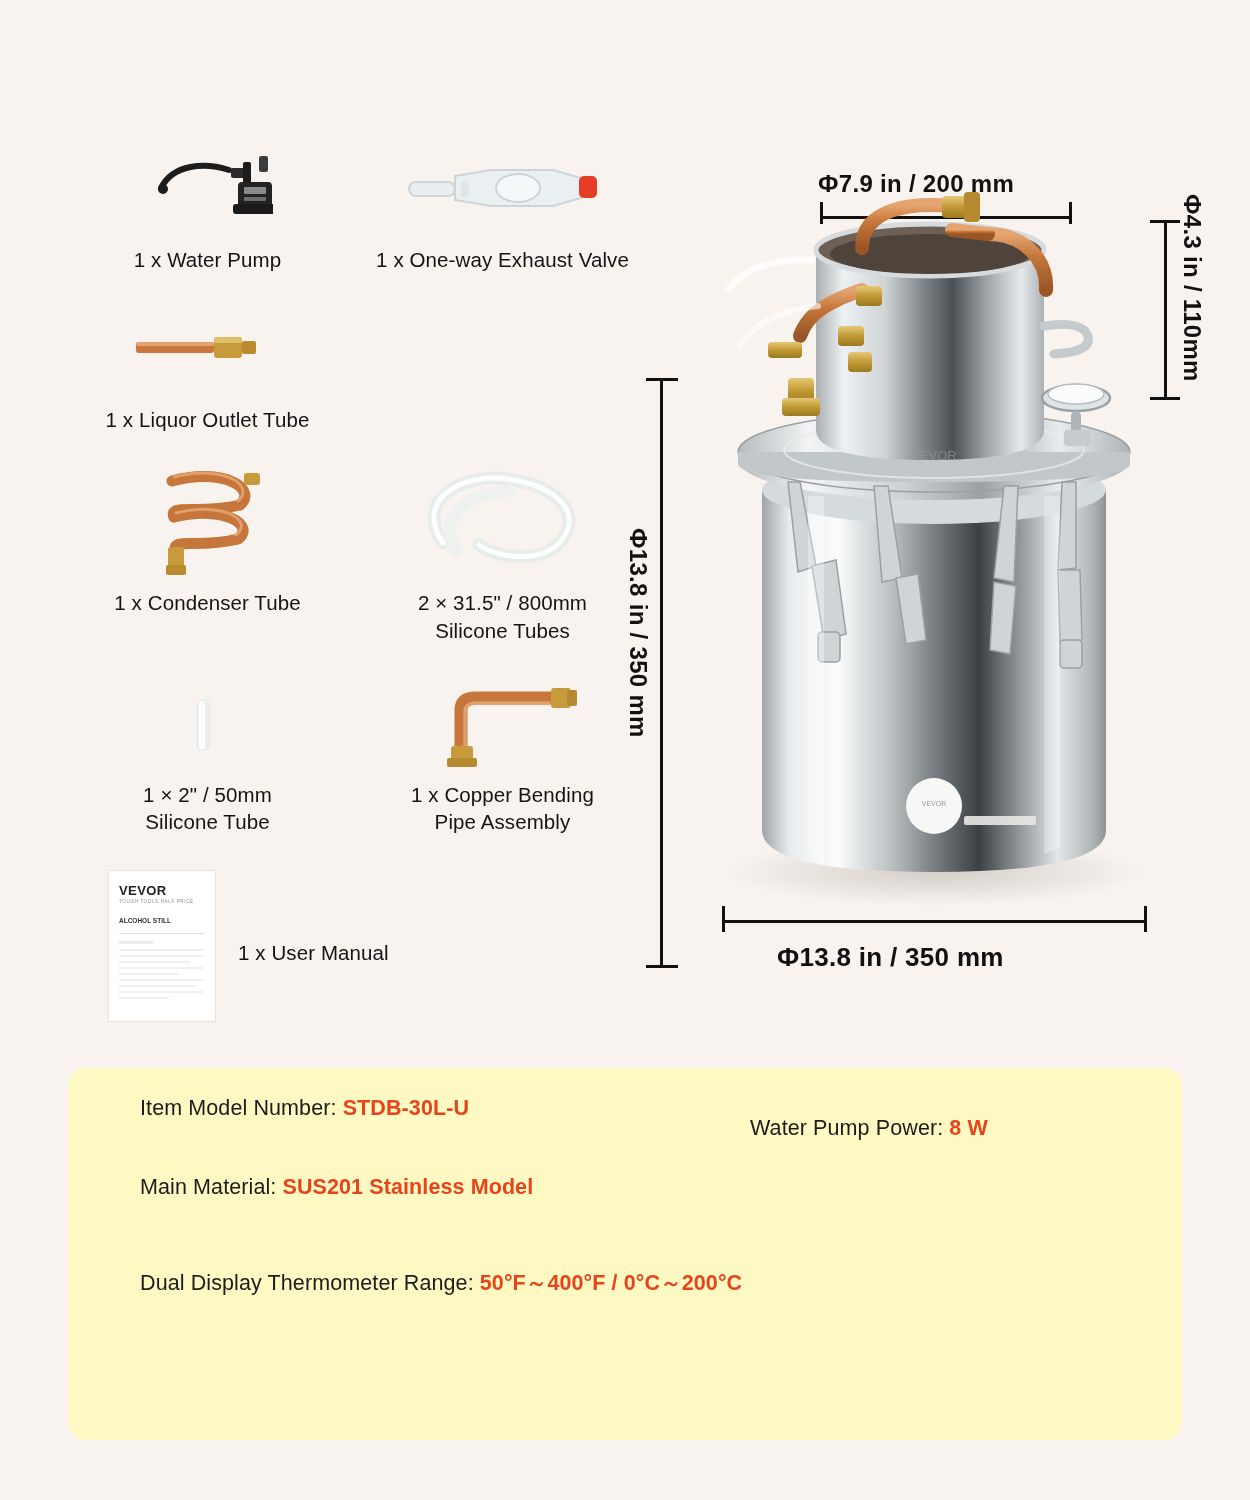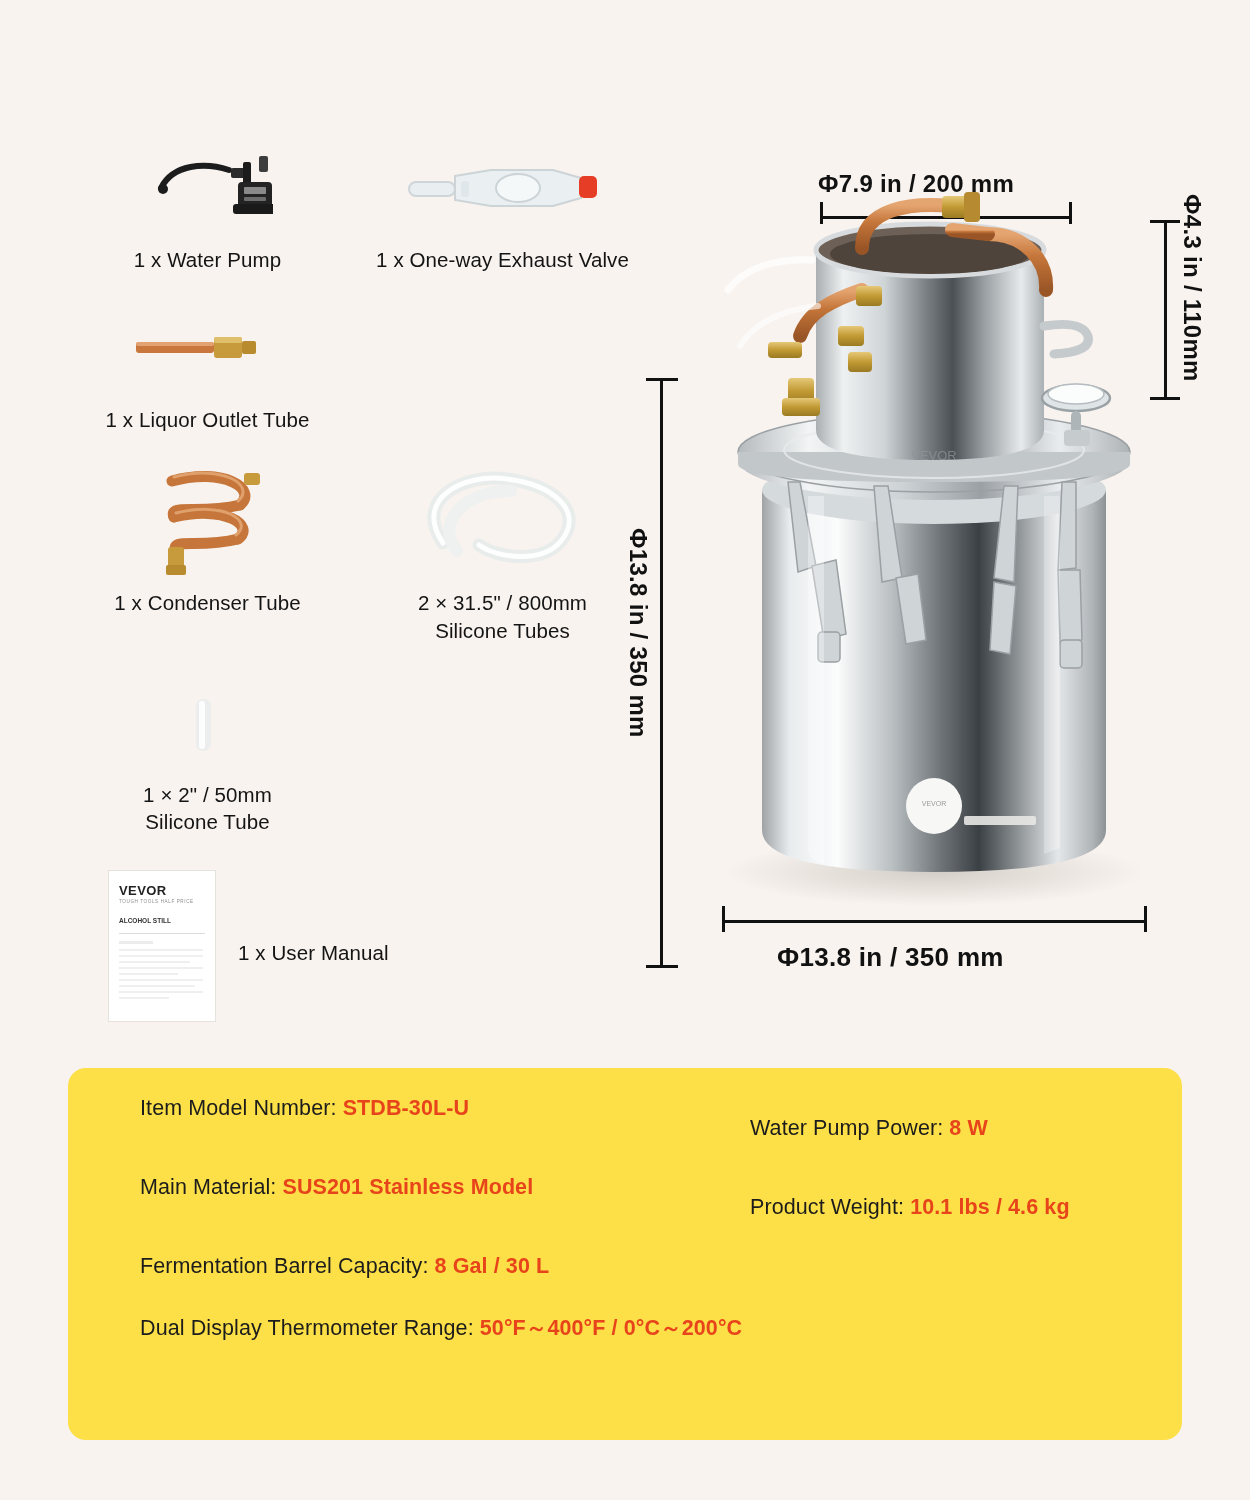--- a/index.html
+++ b/index.html
@@ -80,21 +80,21 @@
   
   .dline { position: absolute; background: #111; }
 
   
   #spec-panel {
     position: absolute;
     left: 68px;
     top: 1068px;
     width: 1114px;
     height: 372px;
-    background: #fde047;
+    background: #fef9c3;
     border-radius: 18px;
   }
   .spec-grid {
     position: absolute;
     left: 72px;
     top: 28px;
     width: 1000px;
   }
   .spec-line {
     display: flex;
@@ -202,20 +202,34 @@
       <div class="part-art">
         <svg width="120" height="80" viewBox="0 0 120 80">
           <rect x="48" y="16" width="15" height="52" rx="7" fill="#eceeed"></rect>
           <rect x="51" y="18" width="6" height="48" rx="3" fill="#fcfdfd"></rect>
         </svg>
       </div>
       <div class="part-label" style="white-space:pre-line">1 × 2" / 50mm
 Silicone Tube</div>
     </div>
 
+    <div class="part-cell">
+      <div class="part-art">
+        <svg width="200" height="90" viewBox="0 0 200 90">
+          <path d="M58 78 L58 32 Q58 20 72 20 L150 20" fill="none" stroke="#c6763a" stroke-width="13" stroke-linecap="round"></path>
+          <path d="M62 74 L62 34 Q62 25 74 25 L146 25" fill="none" stroke="#e0a06c" stroke-width="3.5" stroke-linecap="round"></path>
+          <rect x="48" y="68" width="22" height="18" rx="3" fill="#c79a3c"></rect>
+          <rect x="44" y="80" width="30" height="9" rx="2" fill="#b58a30"></rect>
+          <rect x="148" y="10" width="20" height="20" rx="3" fill="#c79a3c"></rect>
+          <rect x="164" y="12" width="10" height="16" rx="2" fill="#b58a30"></rect>
+        </svg>
+      </div>
+      <div class="part-label" style="white-space:pre-line">1 x Copper Bending
+Pipe Assembly</div>
+    </div>
   </div>
 
   <div id="manual-row">
     <div style="width:108px;height:152px;background:#fff;border:1px solid #e6e2de;position:relative;">
       <div style="position:absolute;left:10px;top:12px;font-size:13px;font-weight:bold;letter-spacing:.4px;color:#222;">VEVOR</div>
       <div style="position:absolute;left:10px;top:28px;font-size:4.6px;letter-spacing:.6px;color:#8d8d8d;">TOUGH TOOLS  HALF PRICE</div>
       <div style="position:absolute;left:10px;top:46px;font-size:6.5px;font-weight:bold;color:#333;">ALCOHOL STILL</div>
       <div style="position:absolute;left:10px;top:62px;right:10px;height:1px;background:#ddd;"></div>
       <div style="position:absolute;left:10px;top:70px;right:12px;">
         <div style="height:3px;background:#ececec;margin-bottom:5px;width:40%;"></div>
@@ -381,29 +395,23 @@
       </div>
       <div class="col-b spec-item">
         <span>Water Pump Power: </span><span class="val">8 W</span>
       </div>
     </div>
 
     <div class="spec-line">
       <div class="col-a spec-item">
         <span>Main Material: </span><span class="val">SUS201 Stainless Model</span>
       </div>
-      <div class="col-b spec-item">
-        <span>Product Weight: </span><span class="val">10.1 lbs / 4.6 kg</span>
-      </div>
     </div>
 
     <div class="spec-line">
-      <div class="col-a spec-item">
-        <span>Fermentation Barrel Capacity: </span><span class="val">8 Gal / 30 L</span>
-      </div>
     </div>
 
     <div class="spec-line" style="margin-bottom:16px">
       <div class="spec-full spec-item">
         <span>Dual Display Thermometer Range: </span><span class="val">50°F～400°F / 0°C～200°C</span>
       </div>
     </div>
 
   </div>
 </div>

